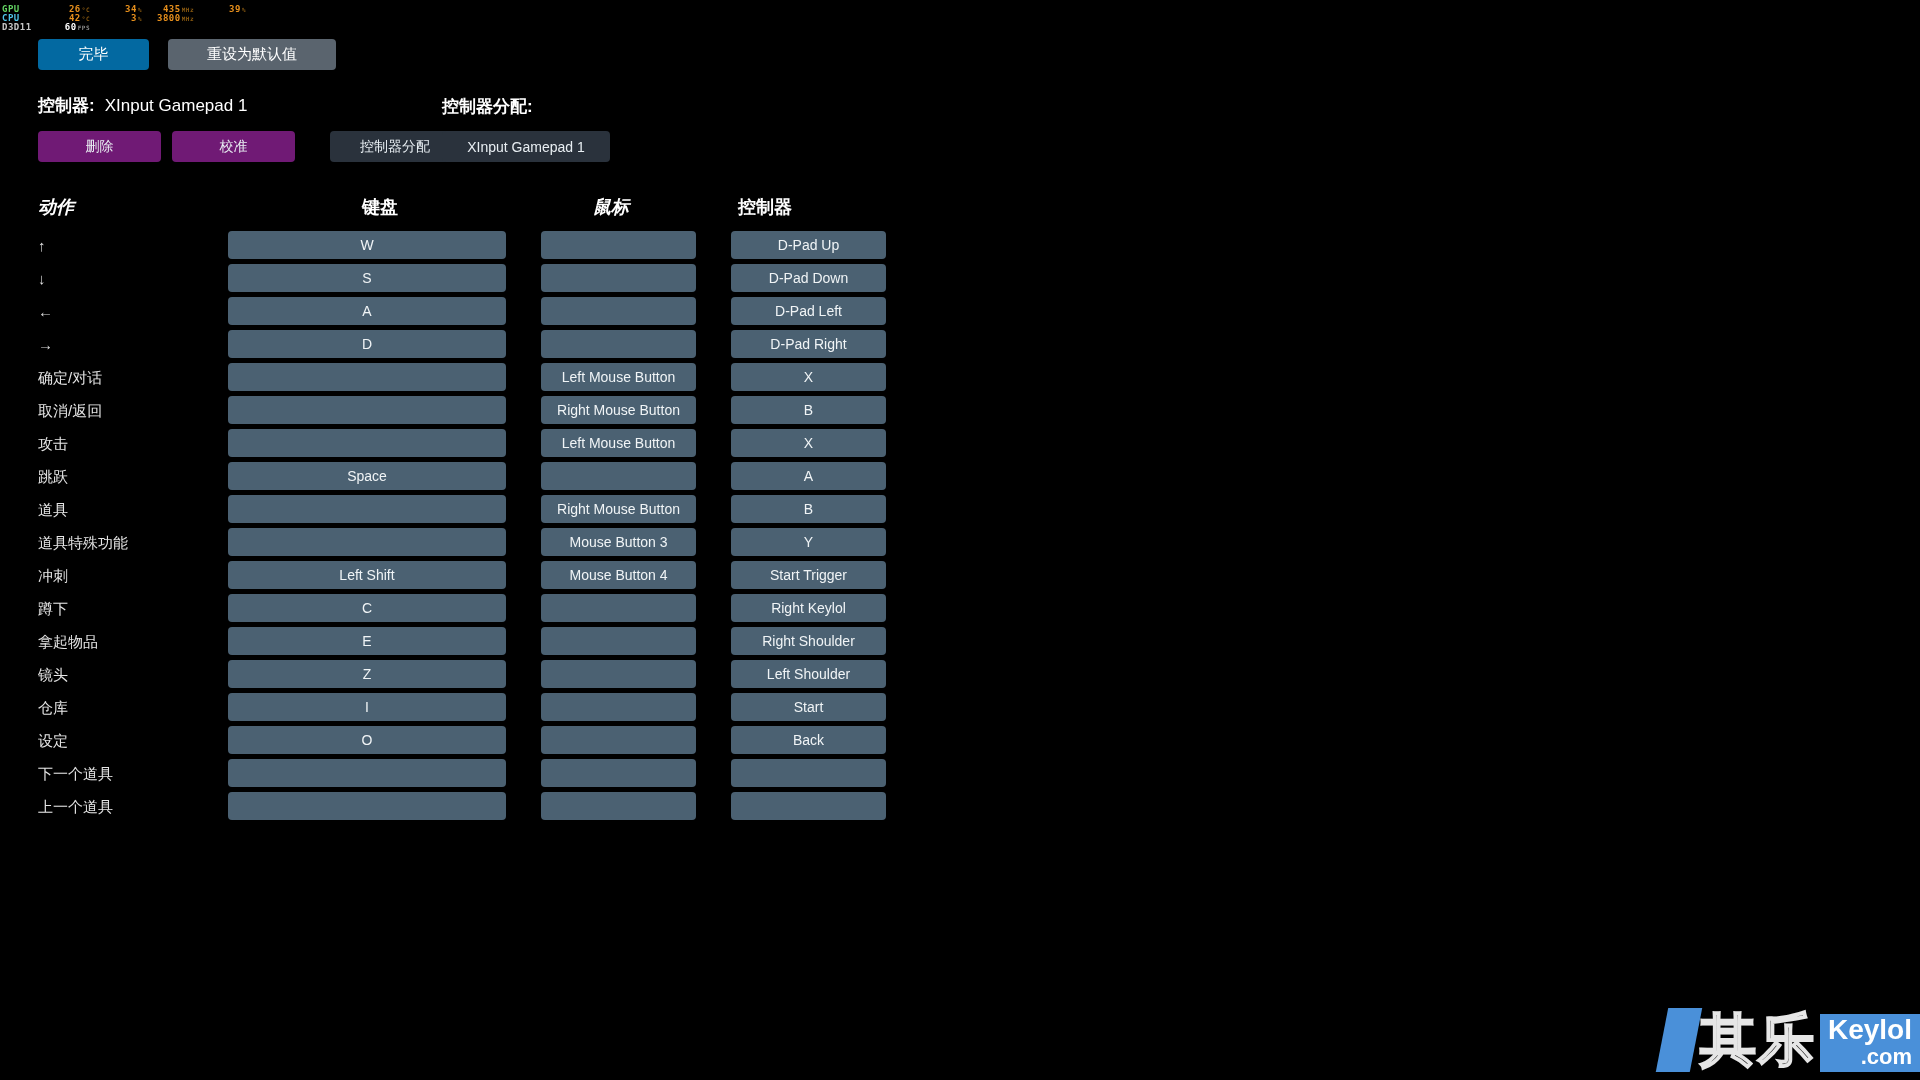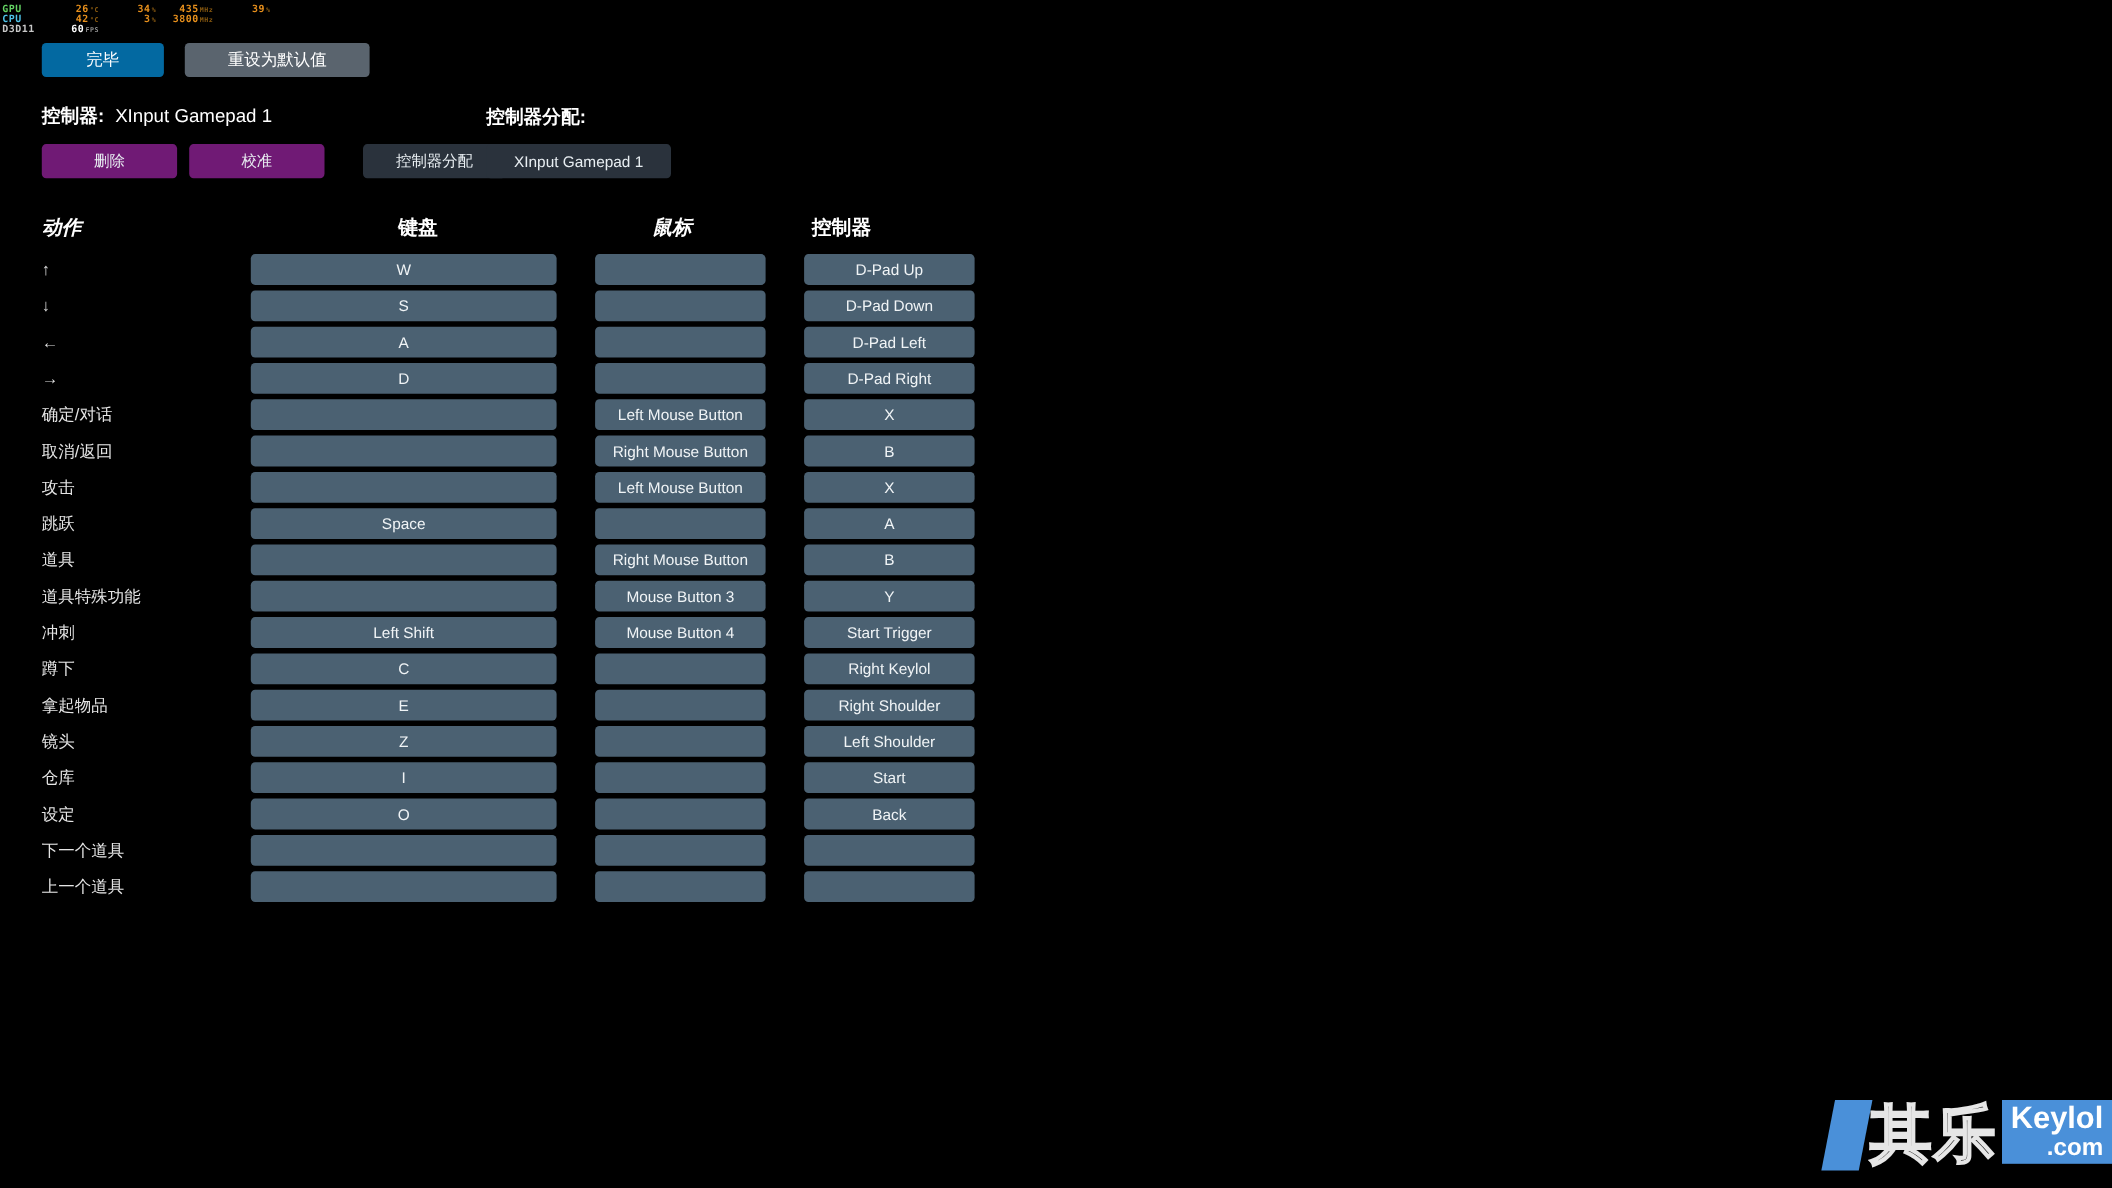--- a/index.html
+++ b/index.html
@@ -101,21 +101,21 @@
     cursor: pointer; border: none;
     overflow: hidden; white-space: nowrap;
   }
   .bind-kb   { left: 190px; width: 278px; }
   .bind-ms   { left: 503px; width: 155px; }
   .bind-ct   { left: 693px; width: 155px; }
 
   
   #watermark {
     position: absolute; right: 0px; bottom: 8px;
-    height: 72px; display: flex; align-items: flex-start;
+    height: 72px; display: flex; align-items: flex-end;
   }
   .wm-slash {
     width: 34px; height: 64px; margin-right: 4px;
     background: #4a90d9;
     transform: skewX(-11deg);
   }
   .wm-cjk {
     font-size: 56px; font-weight: bold; color: #1a1a1a;
     -webkit-text-stroke: 2px #e6e6e6;
     letter-spacing: 2px; line-height: 64px;

